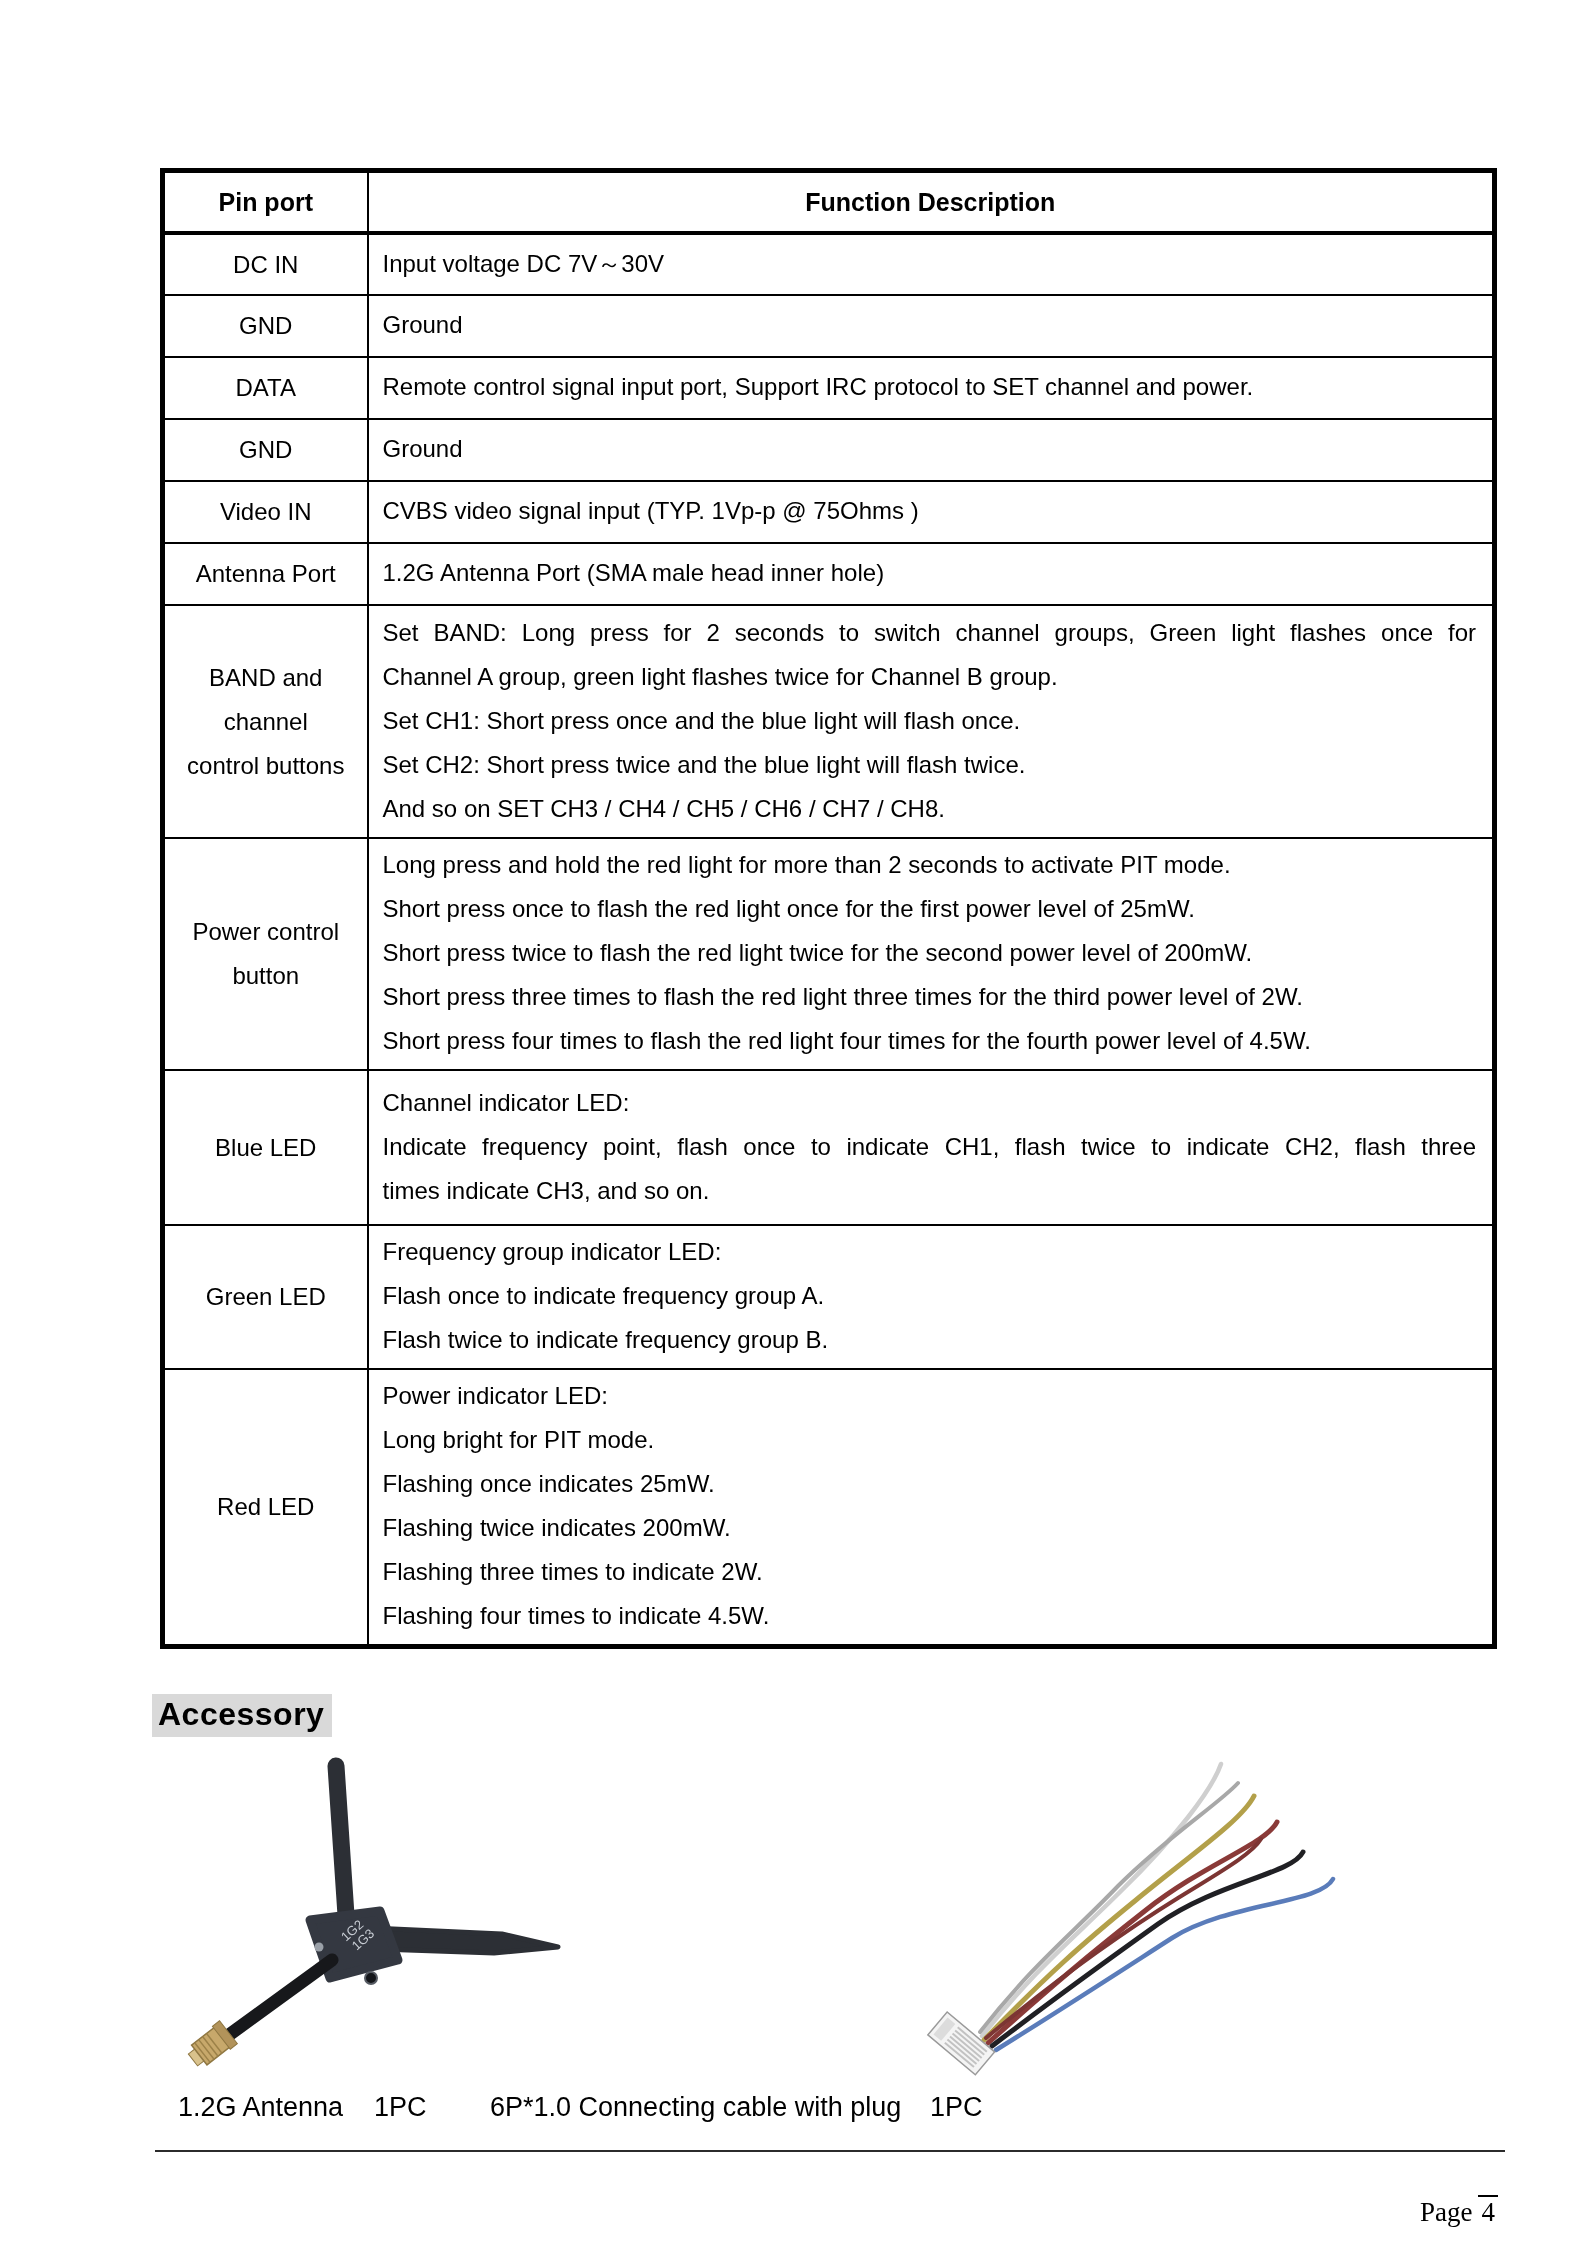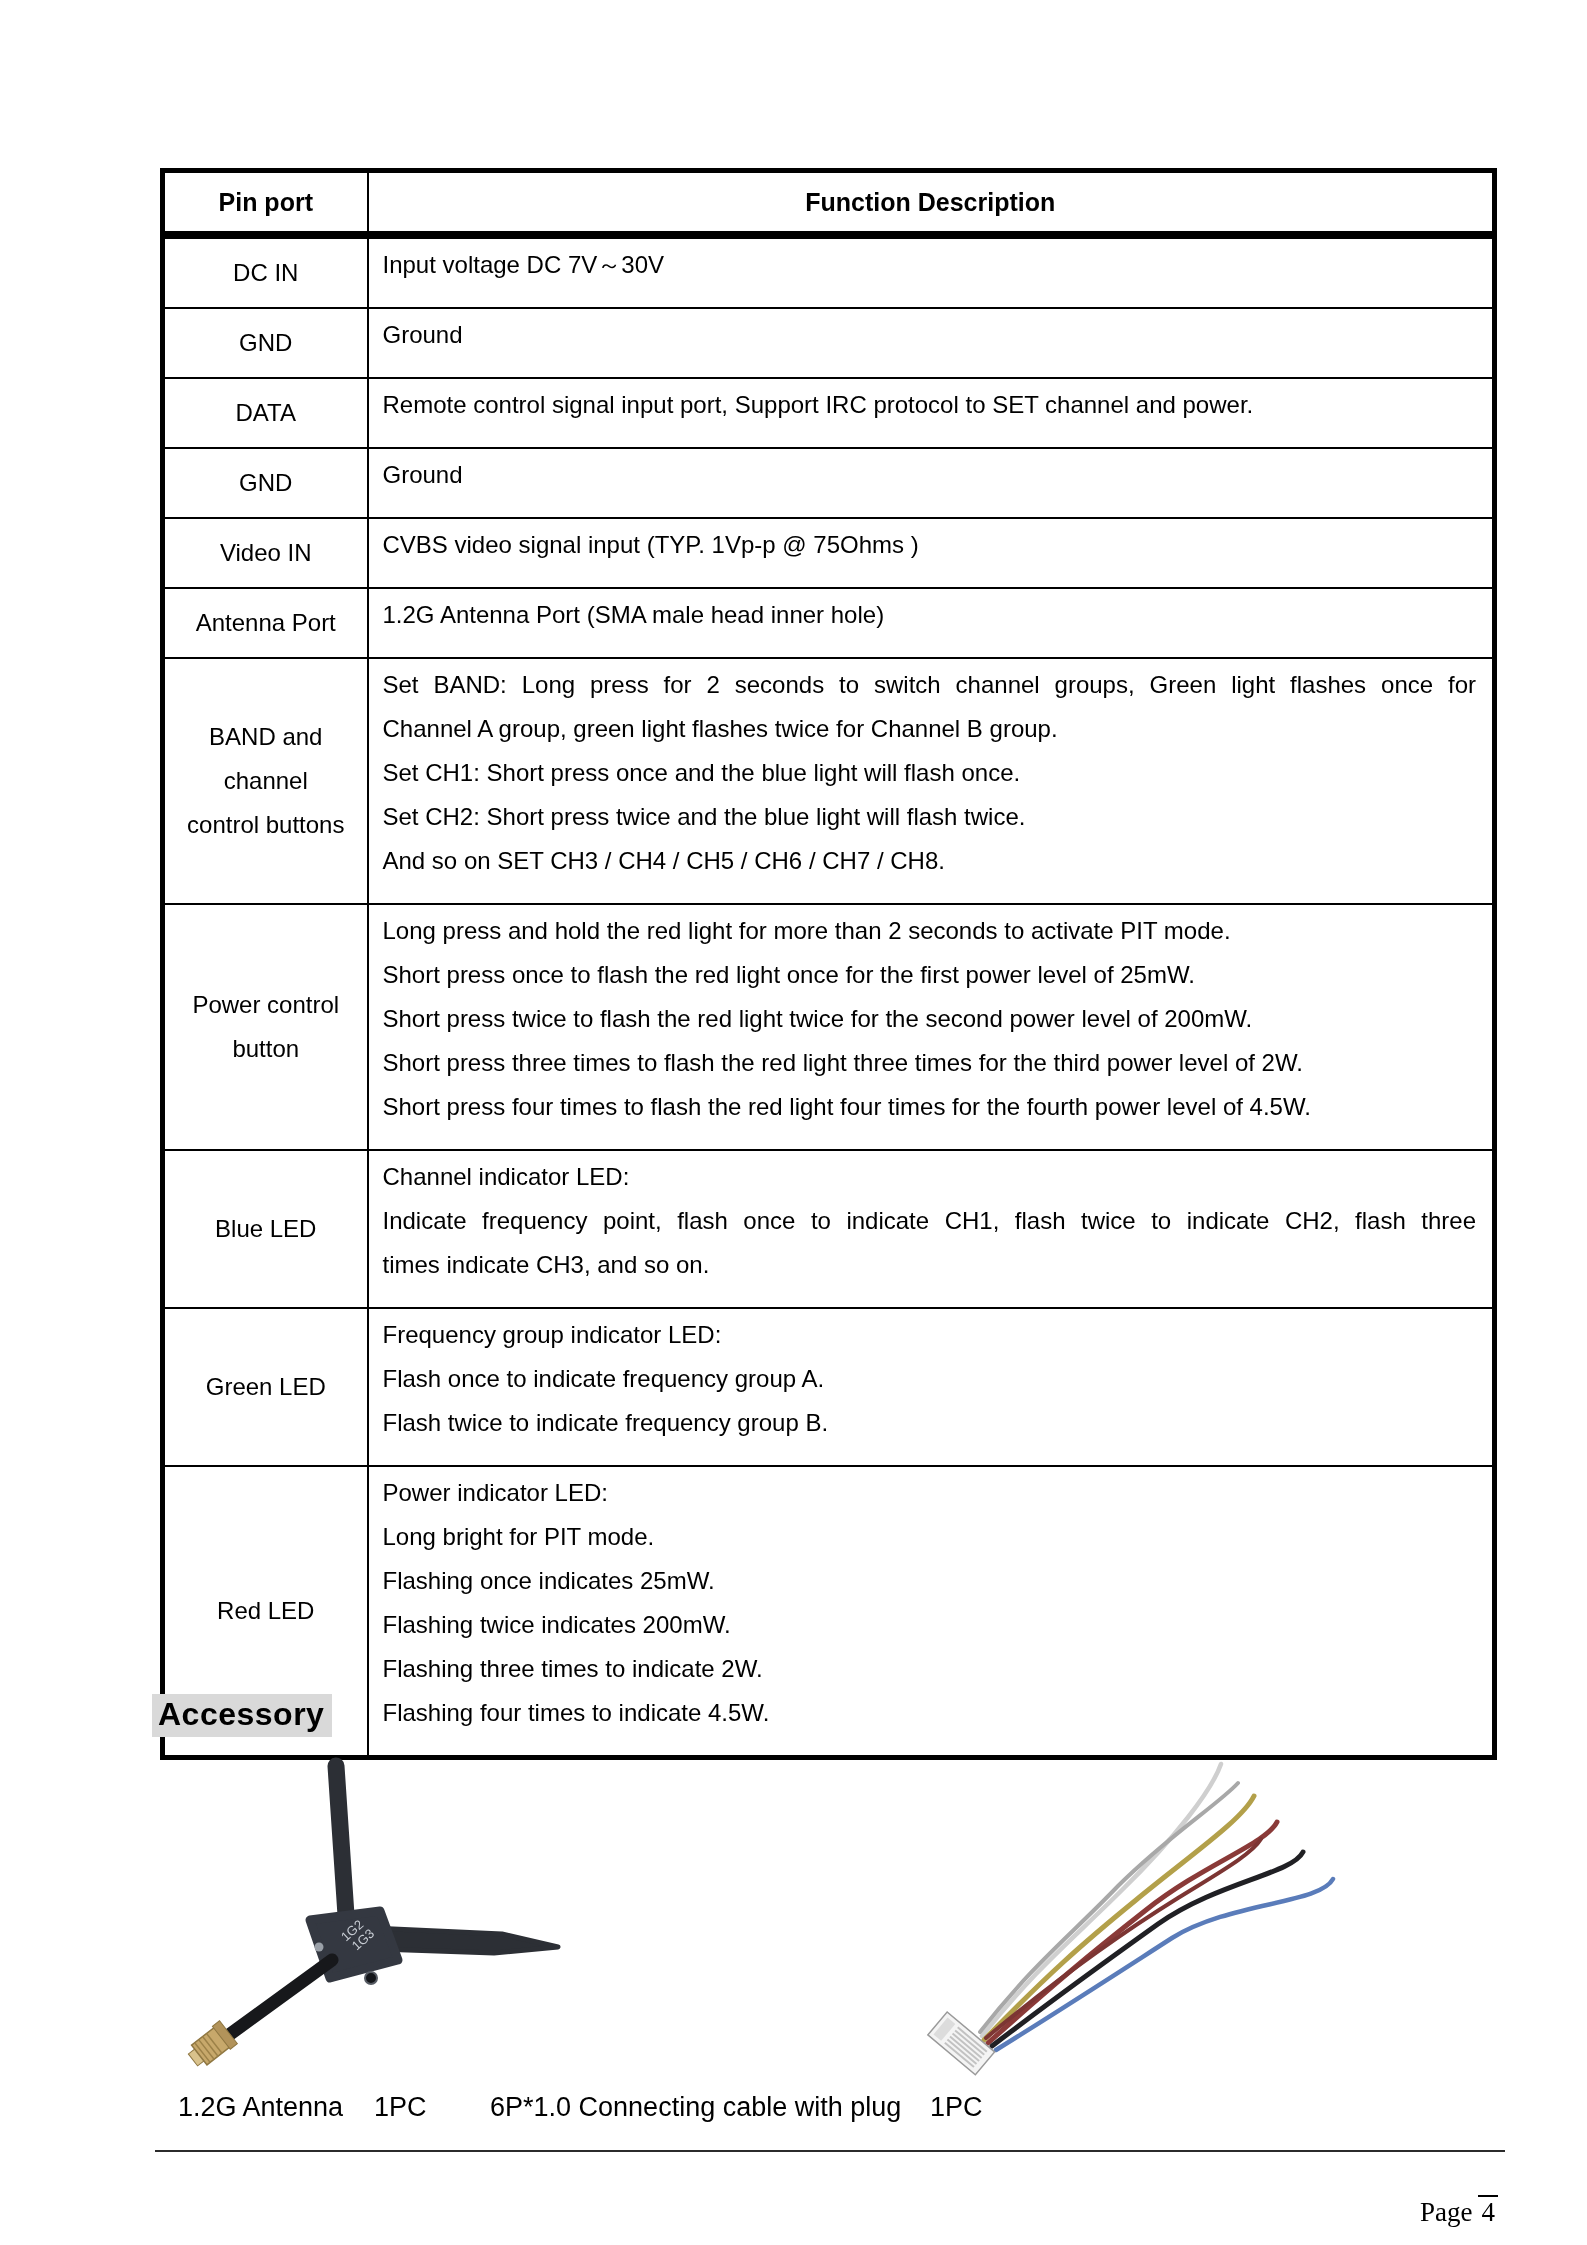--- a/index.html
+++ b/index.html
@@ -4,24 +4,24 @@
 <style>
   html,body{margin:0;padding:0;background:#fff;}
   .page{position:relative;width:1587px;height:2245px;background:#ffffff;overflow:hidden;
         font-family:"Liberation Sans",sans-serif;color:#000;}
 
   
   .doc-table{position:absolute;left:160px;top:168px;width:1337px;
              border-collapse:collapse;table-layout:fixed;
              border:5px solid #000;}
   .doc-table td,.doc-table th{border:2px solid #000;overflow:hidden;}
-  .doc-table thead th{border-bottom:8px solid #000000;font-size:25px;font-weight:bold;
+  .doc-table thead th{border-bottom:4px solid #000000;font-size:25px;font-weight:bold;
                       height:56px;text-align:center;vertical-align:middle;}
   td.pin{text-align:center;vertical-align:middle;font-size:24px;padding:2px 4px;}
-  td.desc{font-size:24px;vertical-align:middle;padding:4px 16px 20px 14px;text-align:left;margin-left:28px;}
+  td.desc{font-size:24px;vertical-align:middle;padding:4px 16px 6px 14px;text-align:left;margin-left:28px;}
   .cl{line-height:44px;margin:0;}
   .stretch{text-align:justify;text-align-last:justify;}
 
   
   .acc-heading{position:absolute;left:152px;top:1694px;font-size:32px;font-weight:bold;
                background:#d9d9d9;padding:2px 8px 4px 6px;letter-spacing:0.5px;}
   .acc-img{position:absolute;}
   .caption-item{position:absolute;top:2092px;font-size:27px;white-space:nowrap;}
 
   

